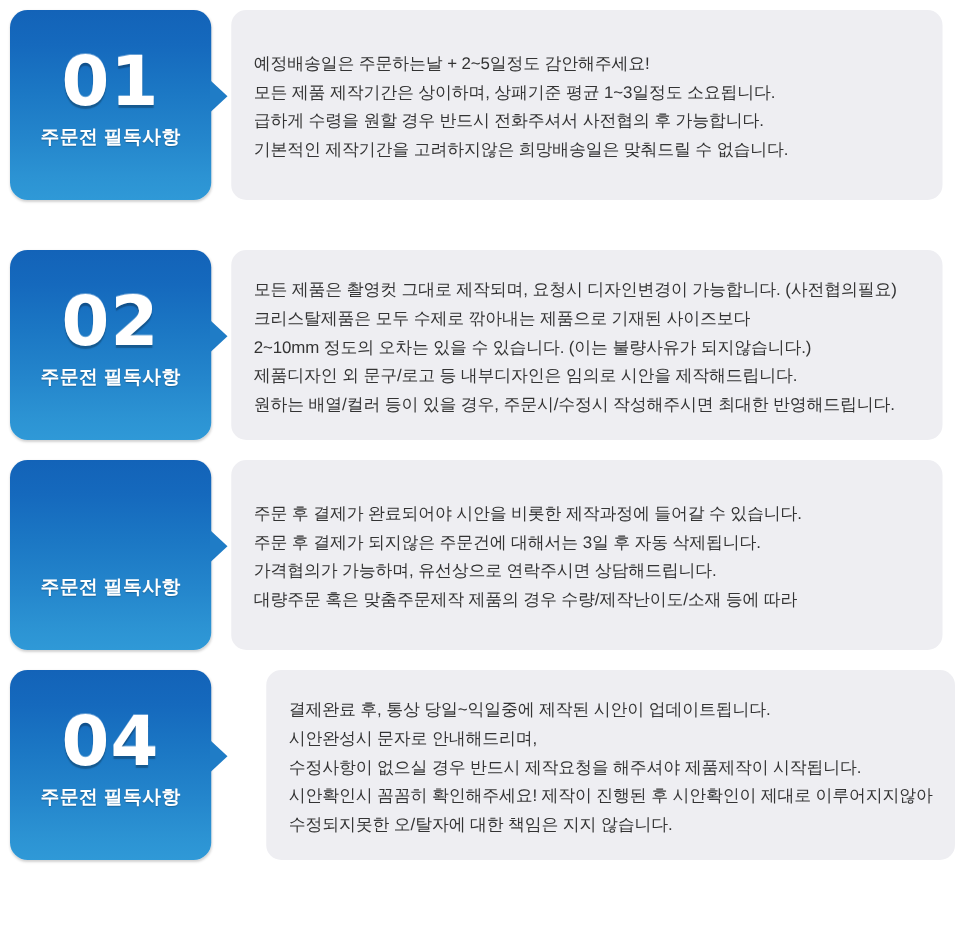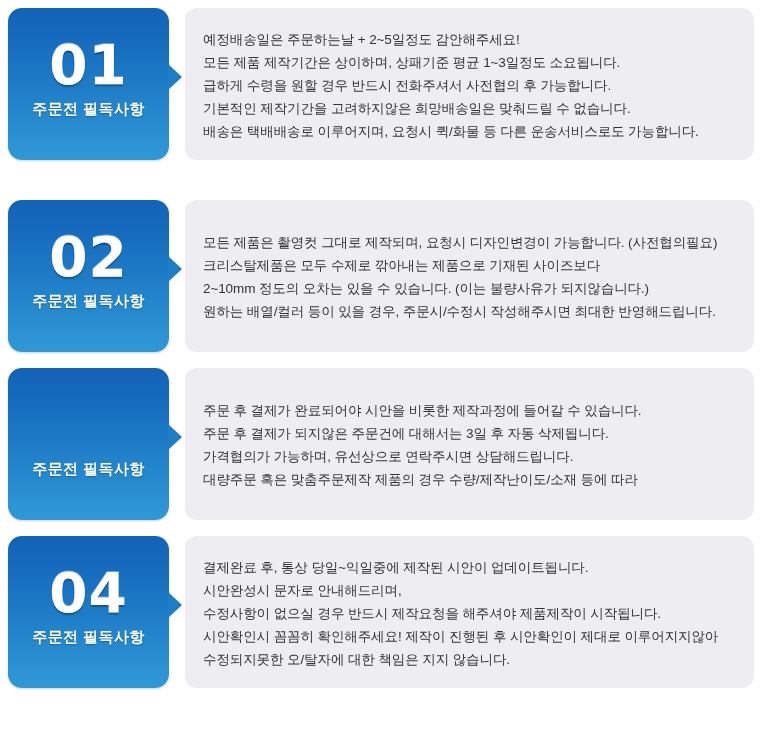--- a/index.html
+++ b/index.html
@@ -27,21 +27,21 @@
   .notice-row {
     position: relative;
     display: flex;
     align-items: stretch;
     width: 770px;
     box-sizing: border-box;
   }
   .notice-row.r1 { height: 168px; padding-top: 8px;  padding-bottom: 0; }
   .notice-row.r2 { height: 168px; padding-top: 32px; justify-content: flex-end; }
   .notice-row.r3 { height: 168px; padding-top: 32px; }
-  .notice-row.r4 { height: 168px; padding-top: 32px; }
+  .notice-row.r4 { height: 168px; padding-top: 32px; gap: 28px; }
 
   
   .badge-wrap {
     position: relative;
     width: 169px;
     flex: 0 0 169px;
     box-sizing: border-box;
     padding-left: 8px;
   }
   .badge {
@@ -133,36 +133,36 @@
         <div class="badge-number">01</div>
         <div class="badge-caption">주문전 필독사항</div>
         <div class="badge-arrow"></div>
       </div>
     </div>
     <div class="panel">
       <div class="panel-line">예정배송일은 주문하는날 + 2~5일정도 감안해주세요!</div>
       <div class="panel-line">모든 제품 제작기간은 상이하며, 상패기준 평균 1~3일정도 소요됩니다.</div>
       <div class="panel-line">급하게 수령을 원할 경우 반드시 전화주셔서 사전협의 후 가능합니다.</div>
       <div class="panel-line">기본적인 제작기간을 고려하지않은 희망배송일은 맞춰드릴 수 없습니다.</div>
-      <div class="panel-line">배송은 택배배송로 이루어지며, 요청시 퀵/화물 등 다른 운송서비스로도 가능합니다.</div>
     </div>
   </div>
 
   <div class="notice-row r2">
     <div class="badge-wrap">
       <div class="badge">
         <div class="badge-number">02</div>
         <div class="badge-caption">주문전 필독사항</div>
         <div class="badge-arrow"></div>
       </div>
     </div>
     <div class="panel">
       <div class="panel-line">모든 제품은 촬영컷 그대로 제작되며, 요청시 디자인변경이 가능합니다. (사전협의필요)</div>
       <div class="panel-line">크리스탈제품은 모두 수제로 깎아내는 제품으로 기재된 사이즈보다</div>
       <div class="panel-line">2~10mm 정도의 오차는 있을 수 있습니다. (이는 불량사유가 되지않습니다.)</div>
+      <div class="panel-line">제품디자인 외 문구/로고 등 내부디자인은 임의로 시안을 제작해드립니다.</div>
       <div class="panel-line">원하는 배열/컬러 등이 있을 경우, 주문시/수정시 작성해주시면 최대한 반영해드립니다.</div>
     </div>
   </div>
 
   <div class="notice-row r3">
     <div class="badge-wrap">
       <div class="badge">
         <div class="badge-caption">주문전 필독사항</div>
         <div class="badge-arrow"></div>
       </div>

